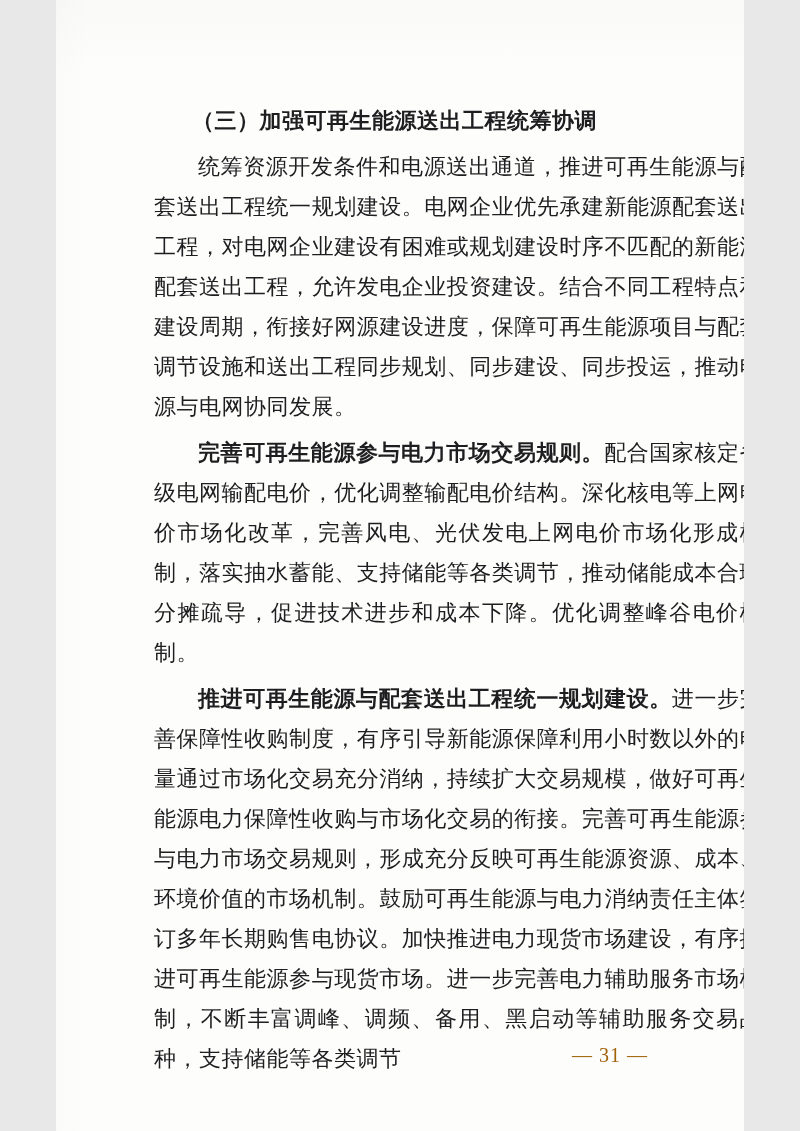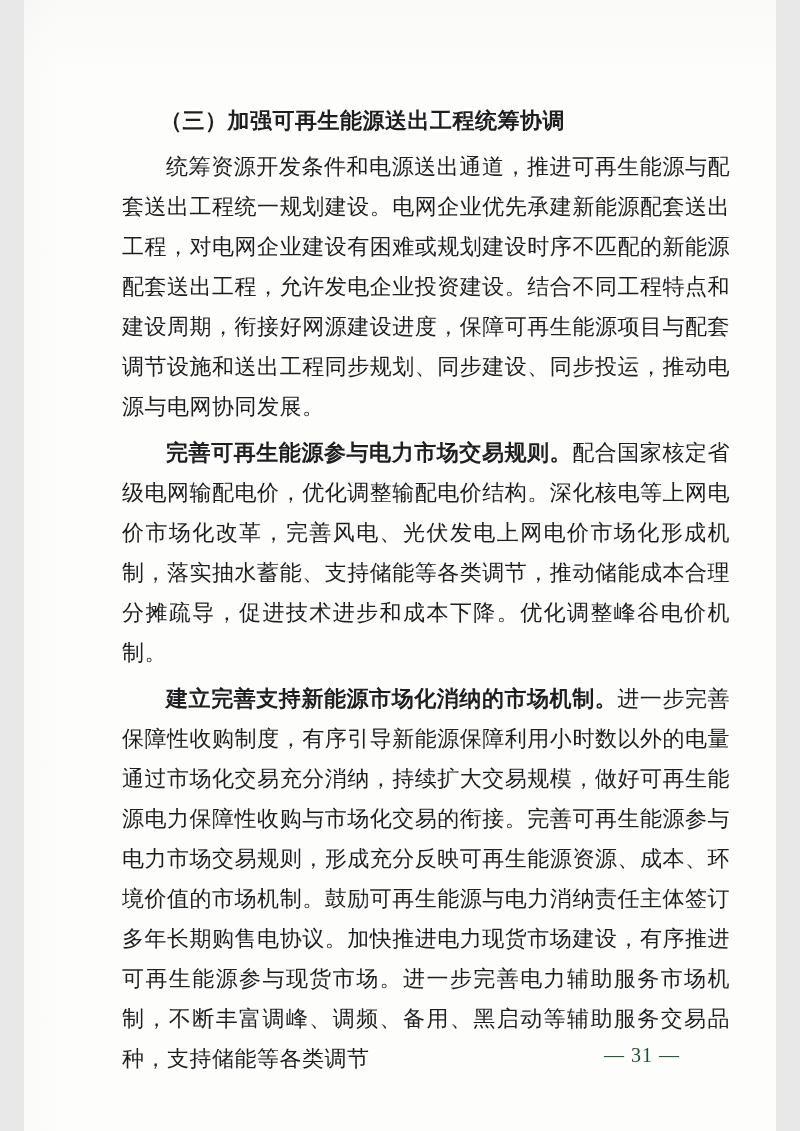--- a/index.html
+++ b/index.html
@@ -2,21 +2,21 @@
 <html><head>
 <meta charset="utf-8">
 <style>
   html, body {
     margin: 0;
     padding: 0;
     background: #e8e8e8;
   }
   .page {
     position: relative;
-    width: 752px;
+    width: 688px;
     height: 1131px;
     margin: 0 auto;
     background: #fdfdfc;
     overflow: hidden;
     font-family: "Liberation Serif", "DejaVu Serif", serif;
     color: #1e1e20;
   }
   
   .page::before {
     content: "";
@@ -47,28 +47,28 @@
   }
   .run-bold {
     font-weight: bold;
   }
   .page-number {
     position: absolute;
     top: 1044px;
     right: 96px;
     font-size: 20px;
     letter-spacing: 1px;
-    color: #14532d;
+    color: #a16207;
     font-family: "Liberation Serif", "DejaVu Serif", serif;
   }
 </style>
 </head>
 <body>
 
 <div class="page">
   <div class="content" id="doc-content">
       <div class="doc-heading"><span class="run-bold">（三）加强可再生能源送出工程统筹协调</span></div>
       <div class="doc-paragraph"><span>统筹资源开发条件和电源送出通道，推进可再生能源与配套送出工程统一规划建设。电网企业优先承建新能源配套送出工程，对电网企业建设有困难或规划建设时序不匹配的新能源配套送出工程，允许发电企业投资建设。结合不同工程特点和建设周期，衔接好网源建设进度，保障可再生能源项目与配套调节设施和送出工程同步规划、同步建设、同步投运，推动电源与电网协同发展。</span></div>
       <div class="doc-paragraph"><span class="run-bold">完善可再生能源参与电力市场交易规则。</span><span>配合国家核定省级电网输配电价，优化调整输配电价结构。深化核电等上网电价市场化改革，完善风电、光伏发电上网电价市场化形成机制，落实抽水蓄能、支持储能等各类调节，推动储能成本合理分摊疏导，促进技术进步和成本下降。优化调整峰谷电价机制。</span></div>
-      <div class="doc-paragraph"><span class="run-bold">建立完善支持新能源市场化消纳的市场机制。</span><span>进一步完善保障性收购制度，有序引导新能源保障利用小时数以外的电量通过市场化交易充分消纳，持续扩大交易规模，做好可再生能源电力保障性收购与市场化交易的衔接。完善可再生能源参与电力市场交易规则，形成充分反映可再生能源资源、成本、环境价值的市场机制。鼓励可再生能源与电力消纳责任主体签订多年长期购售电协议。加快推进电力现货市场建设，有序推进可再生能源参与现货市场。进一步完善电力辅助服务市场机制，不断丰富调峰、调频、备用、黑启动等辅助服务交易品种，支持储能等各类调节</span></div>
+      <div class="doc-paragraph"><span class="run-bold">推进可再生能源与配套送出工程统一规划建设。</span><span>进一步完善保障性收购制度，有序引导新能源保障利用小时数以外的电量通过市场化交易充分消纳，持续扩大交易规模，做好可再生能源电力保障性收购与市场化交易的衔接。完善可再生能源参与电力市场交易规则，形成充分反映可再生能源资源、成本、环境价值的市场机制。鼓励可再生能源与电力消纳责任主体签订多年长期购售电协议。加快推进电力现货市场建设，有序推进可再生能源参与现货市场。进一步完善电力辅助服务市场机制，不断丰富调峰、调频、备用、黑启动等辅助服务交易品种，支持储能等各类调节</span></div>
     </div>
   <div class="page-number">— 31 —</div>
 </div>
 
 </body></html>

